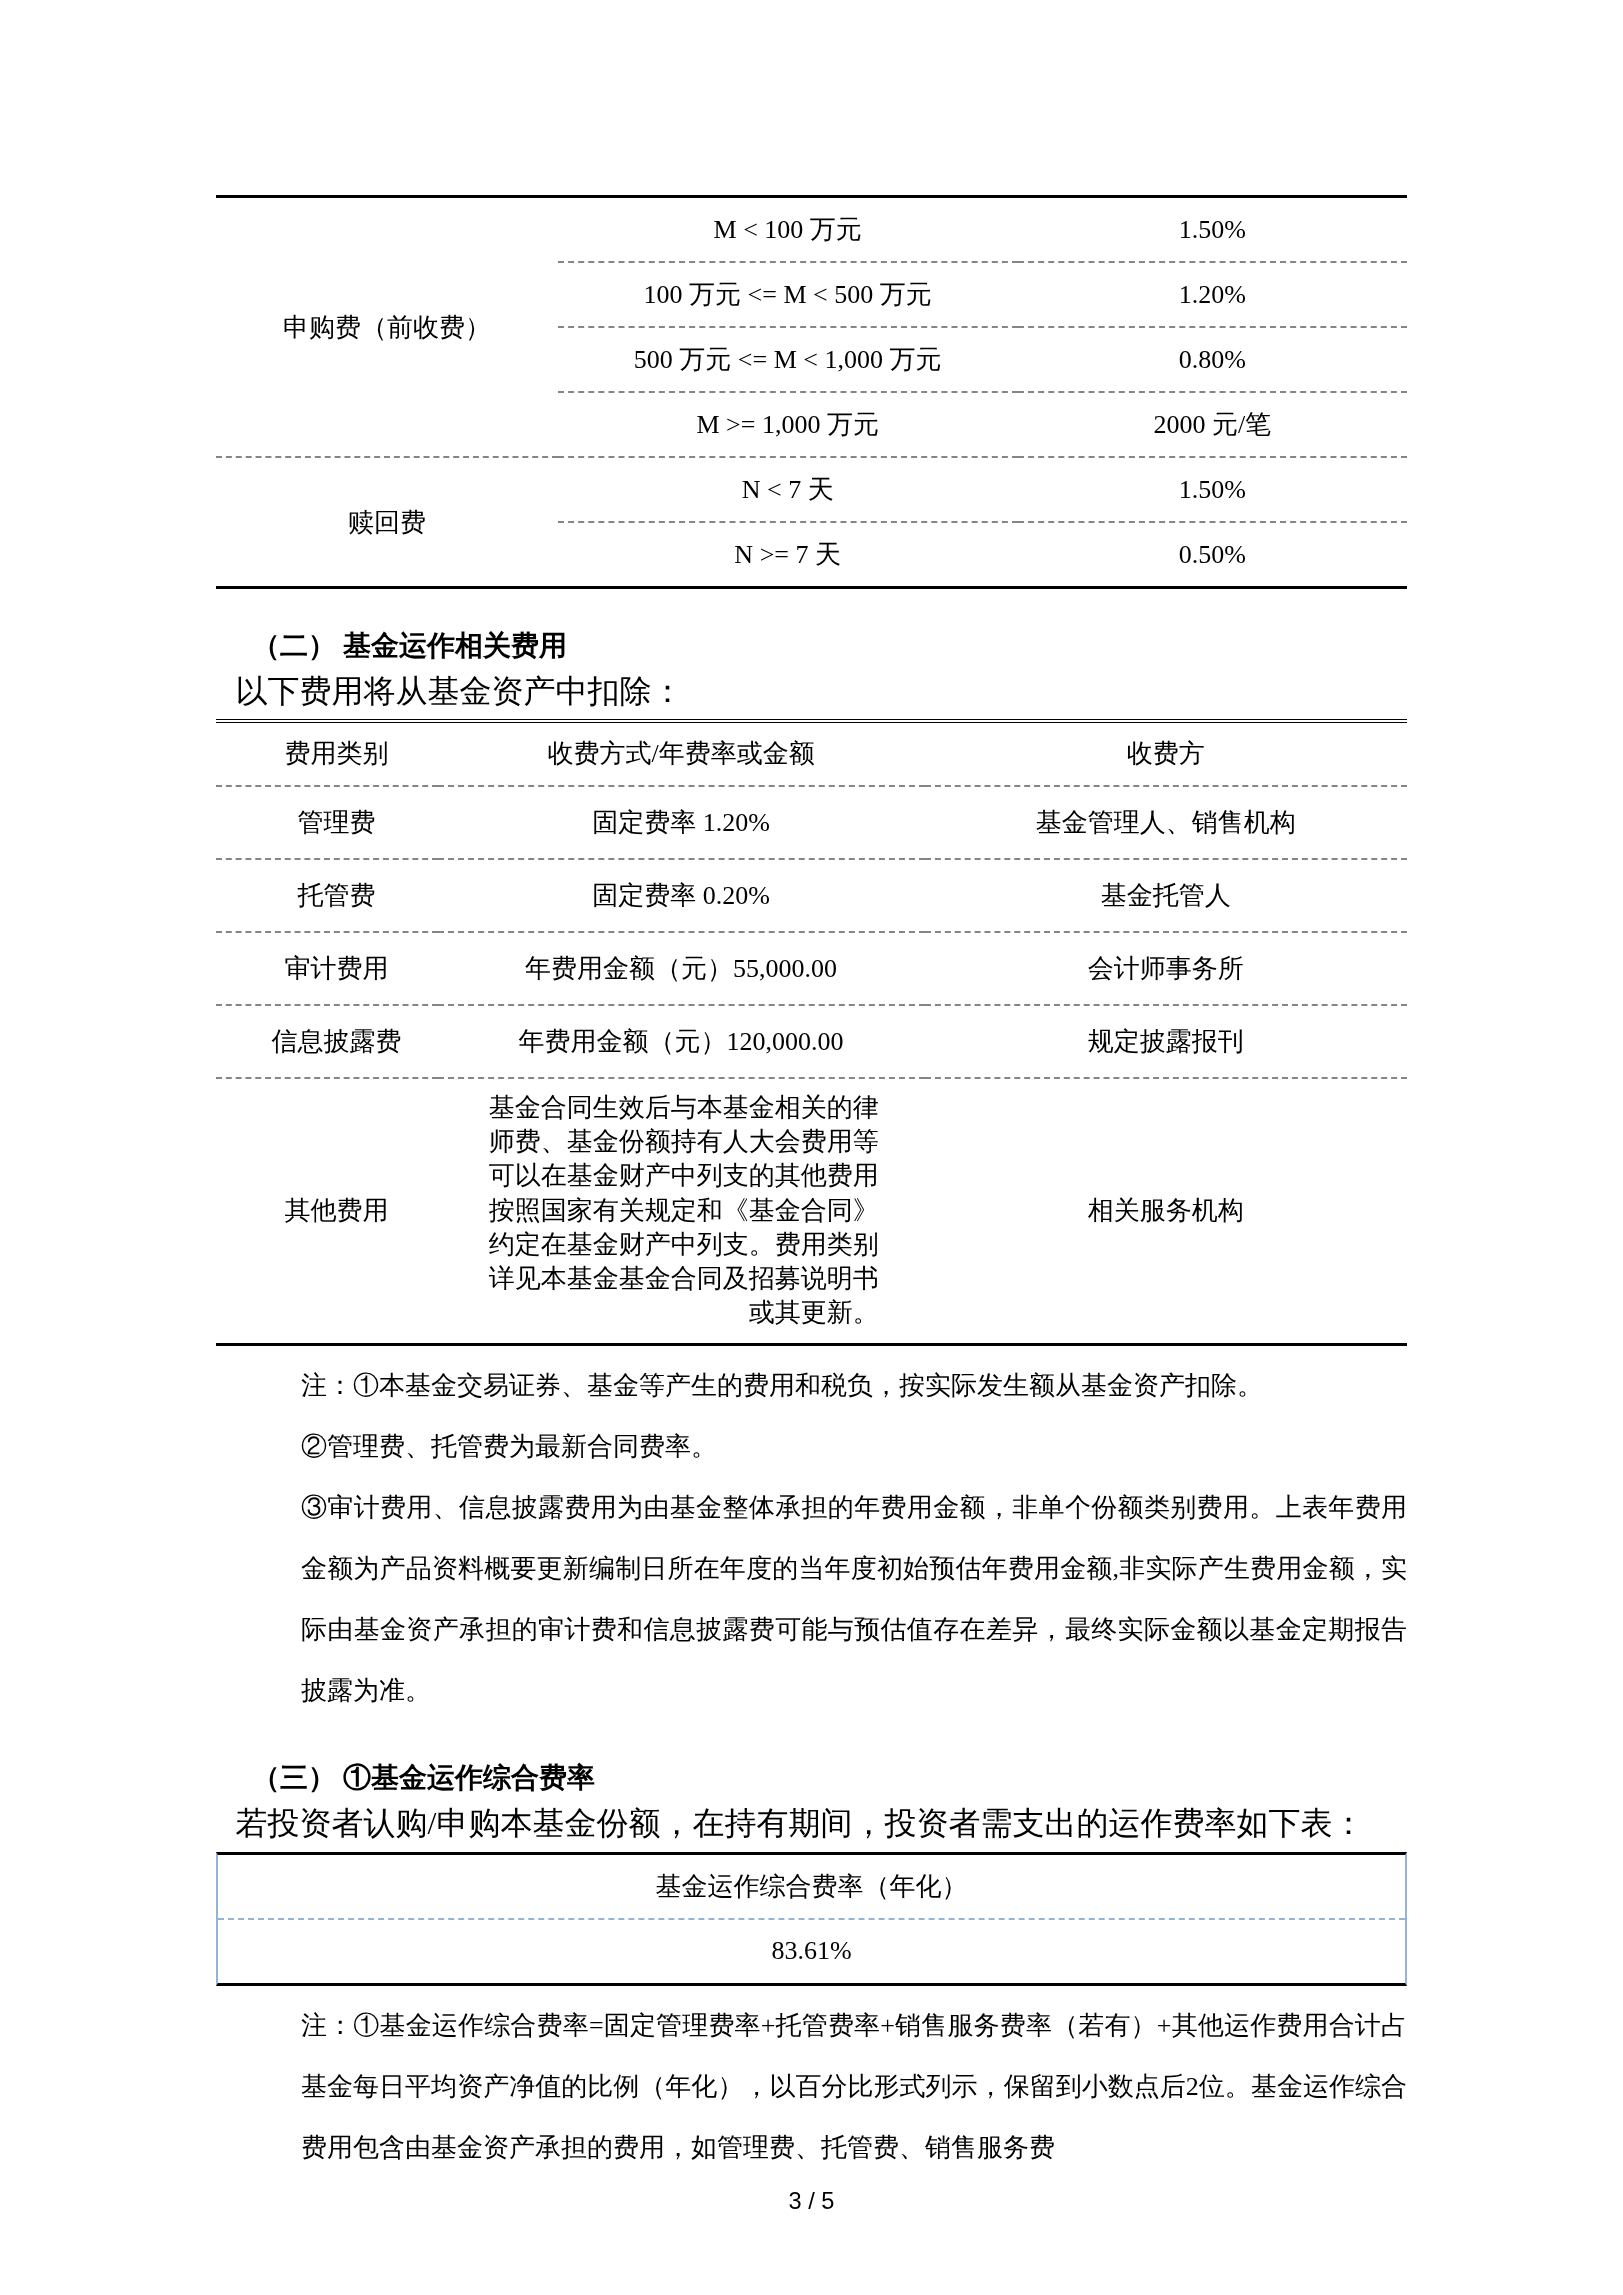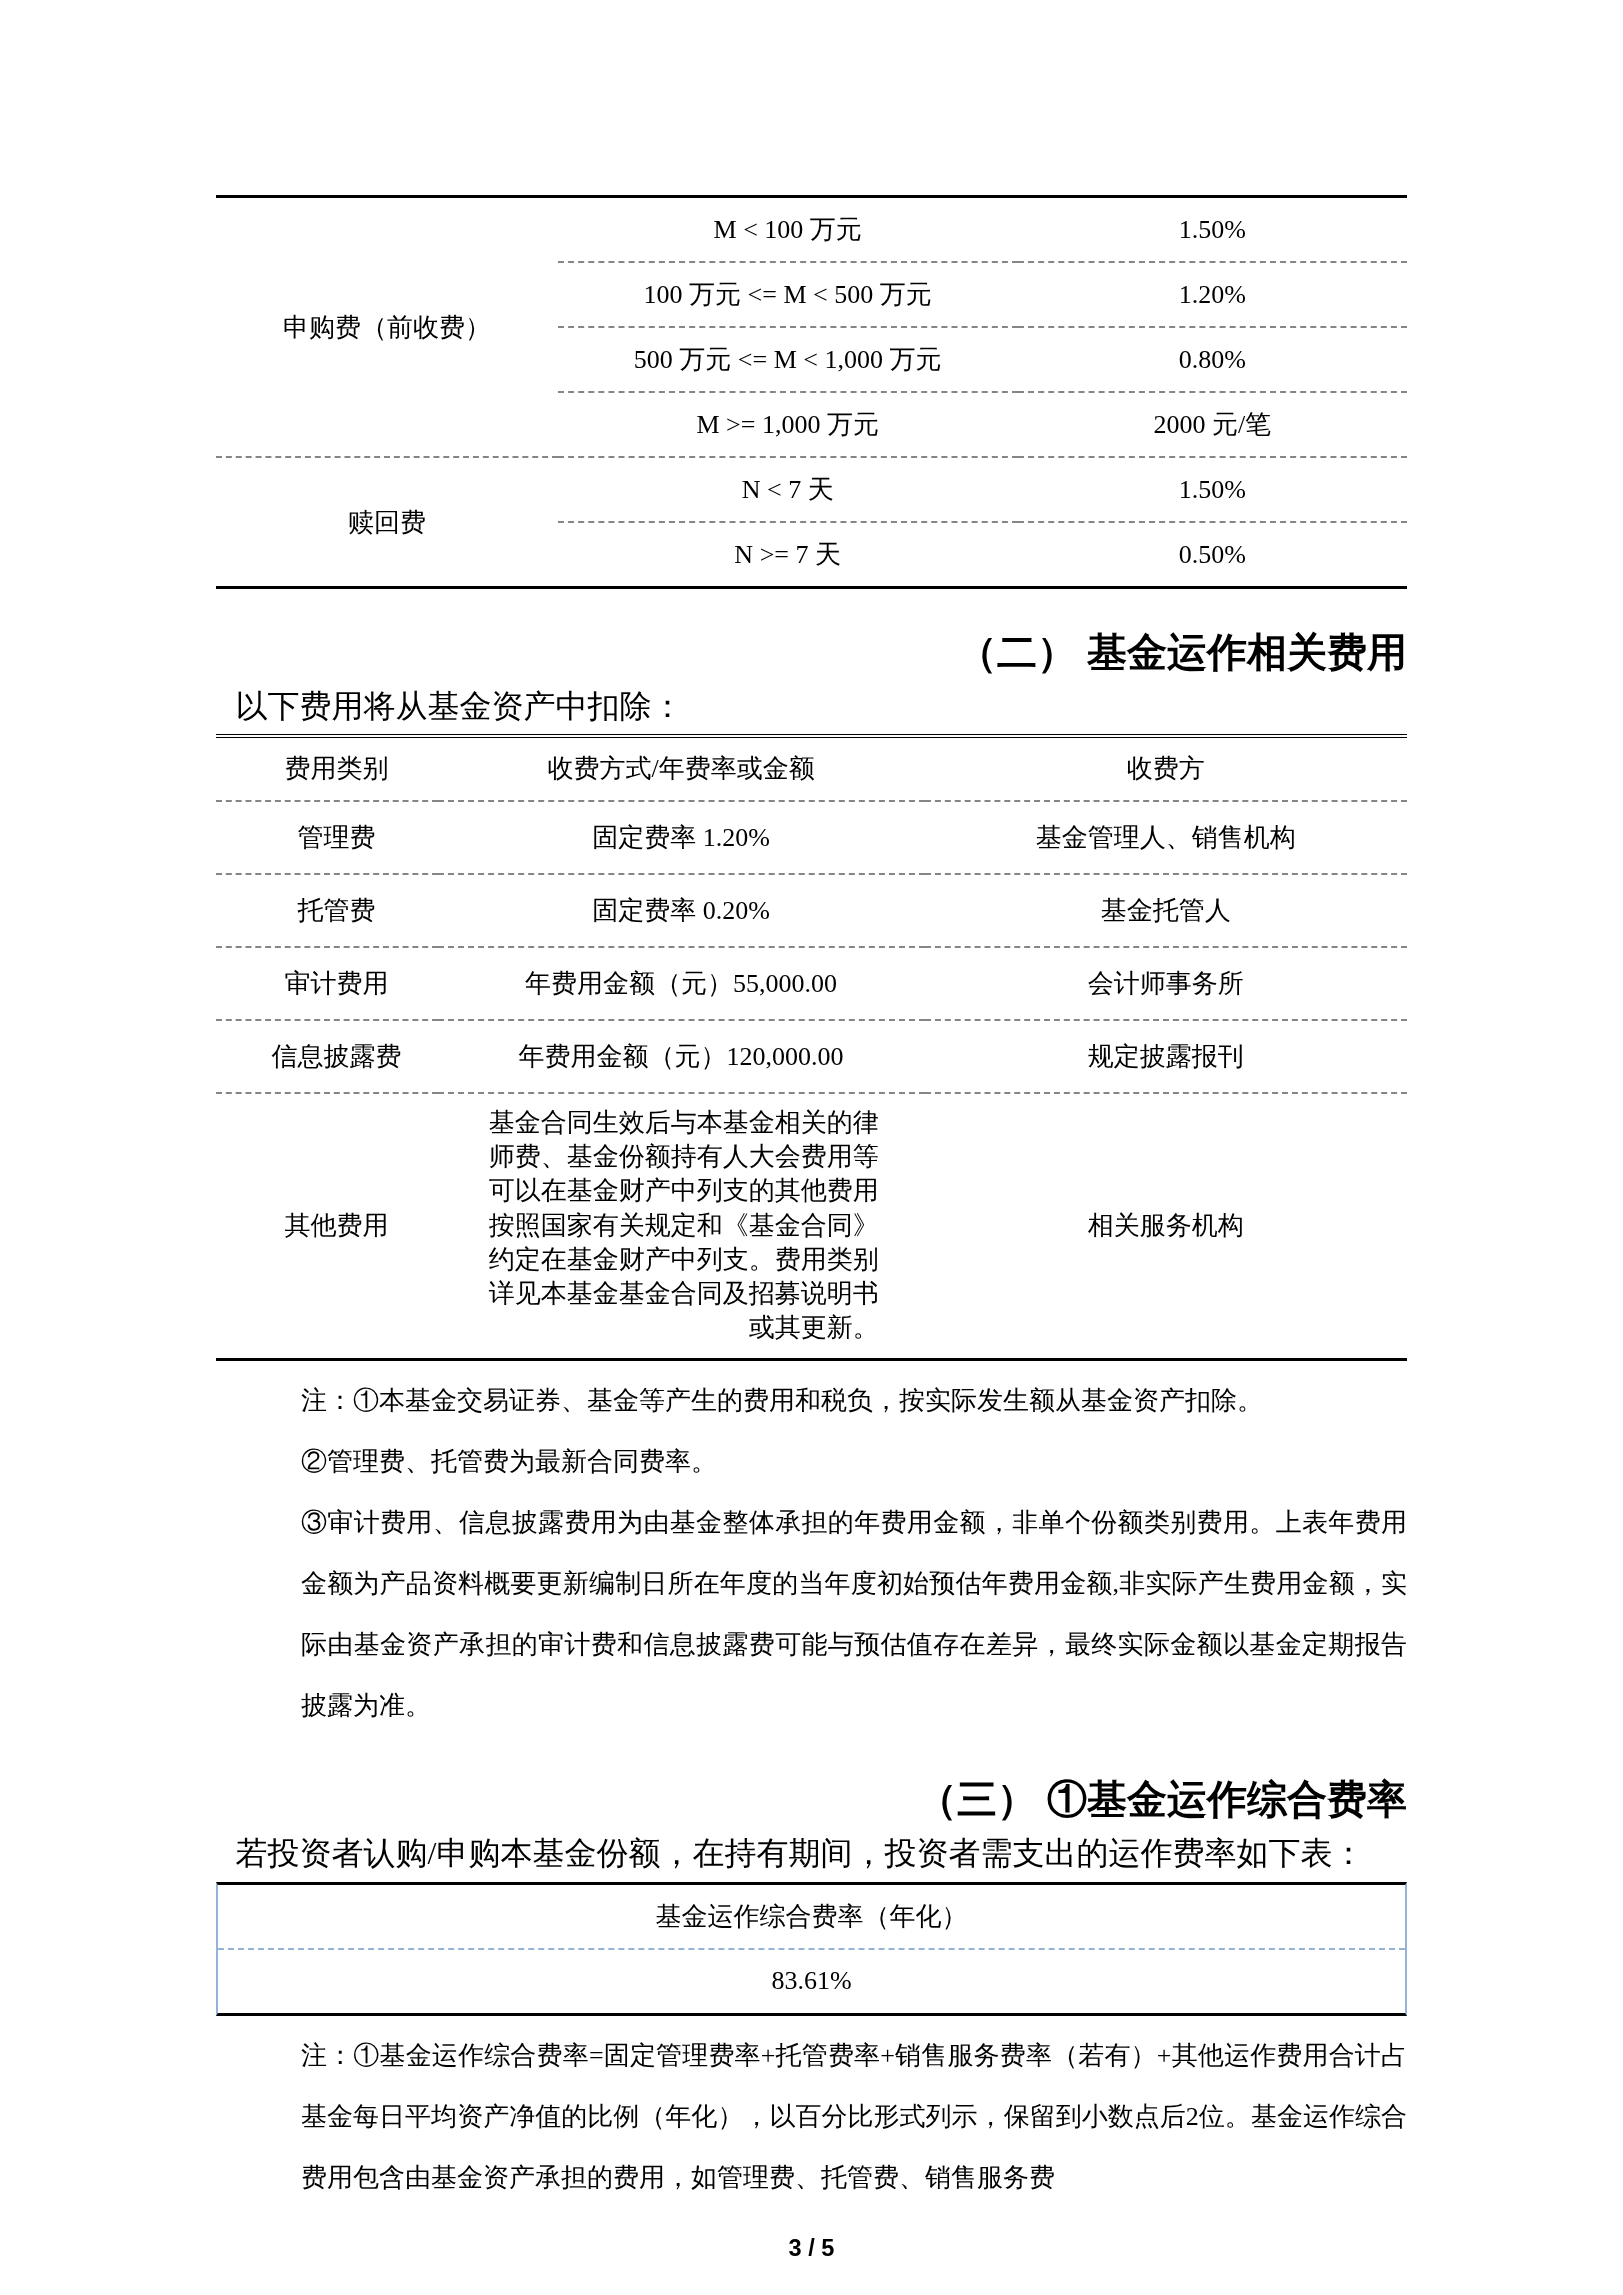--- a/index.html
+++ b/index.html
@@ -39,24 +39,23 @@
     height: 63px;
     text-align: center;
     vertical-align: middle;
     padding: 0;
   }
   table.t1 td.dash { border-top: 2.6px dashed #858585; }
 
   
   .sec-heading {
     margin: 39px 0 0 36px;
-    font-size: 40px;
+    font-size: 28px;
     font-weight: 700;
     line-height: 1.25;
-    text-align: right;
   }
   .sec-intro {
     margin: 7.9px 0 0 19.6px;
     font-size: 32px;
     line-height: 1.25;
   }
 
   
   table.t2 {
     width: 100%;
@@ -112,24 +111,24 @@
     height: 63px;
     display: flex;
     align-items: center;
     justify-content: center;
     font-size: 26px;
   }
   .t3-row.val { border-top: 2px dashed #95B3D7; }
 
   
   .footer {
-    margin-top: 27px;
+    margin-top: 10px;
     text-align: center;
     font-family: "Liberation Sans", "DejaVu Sans", sans-serif;
-    font-weight: 700;
+    font-weight: 400;
     font-size: 23.6px;
   }
 </style>
 </head>
 <body>
 
 <div class="page">
   <div class="content">
 
     <table class="t1">

